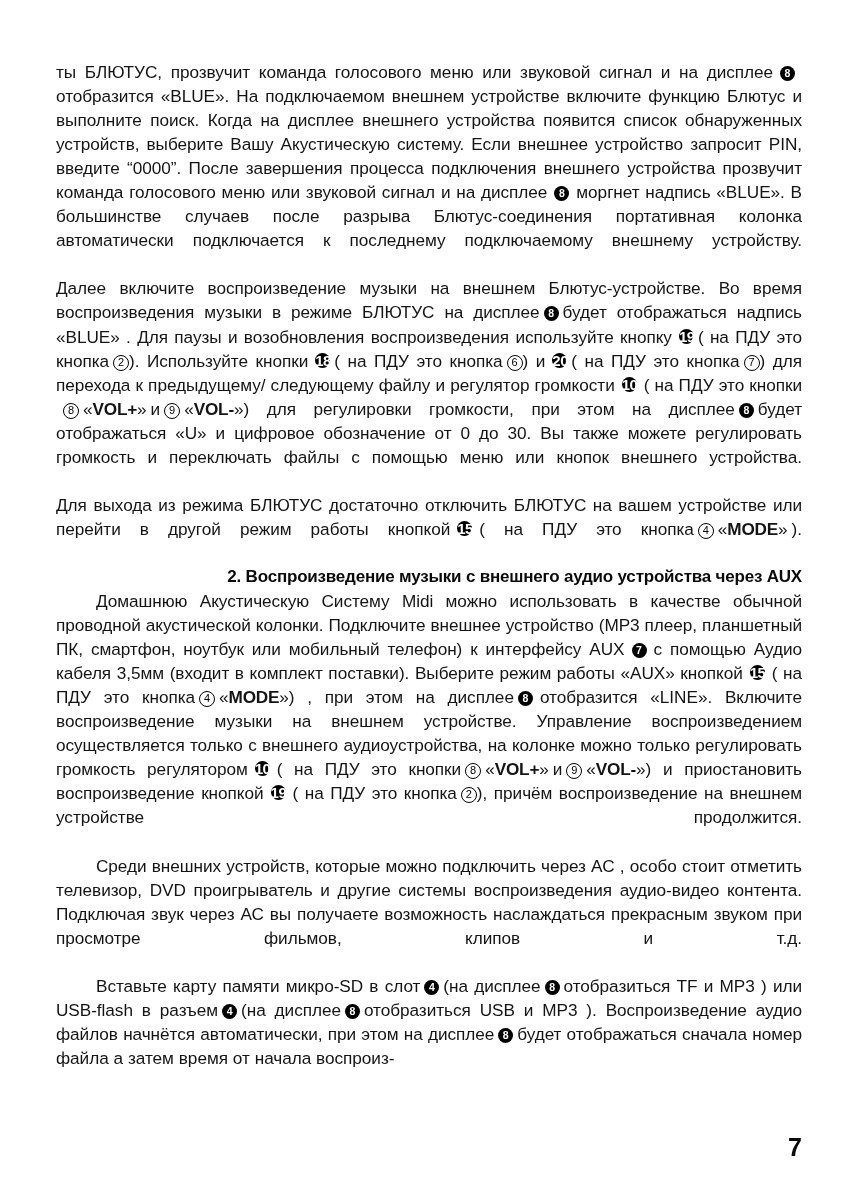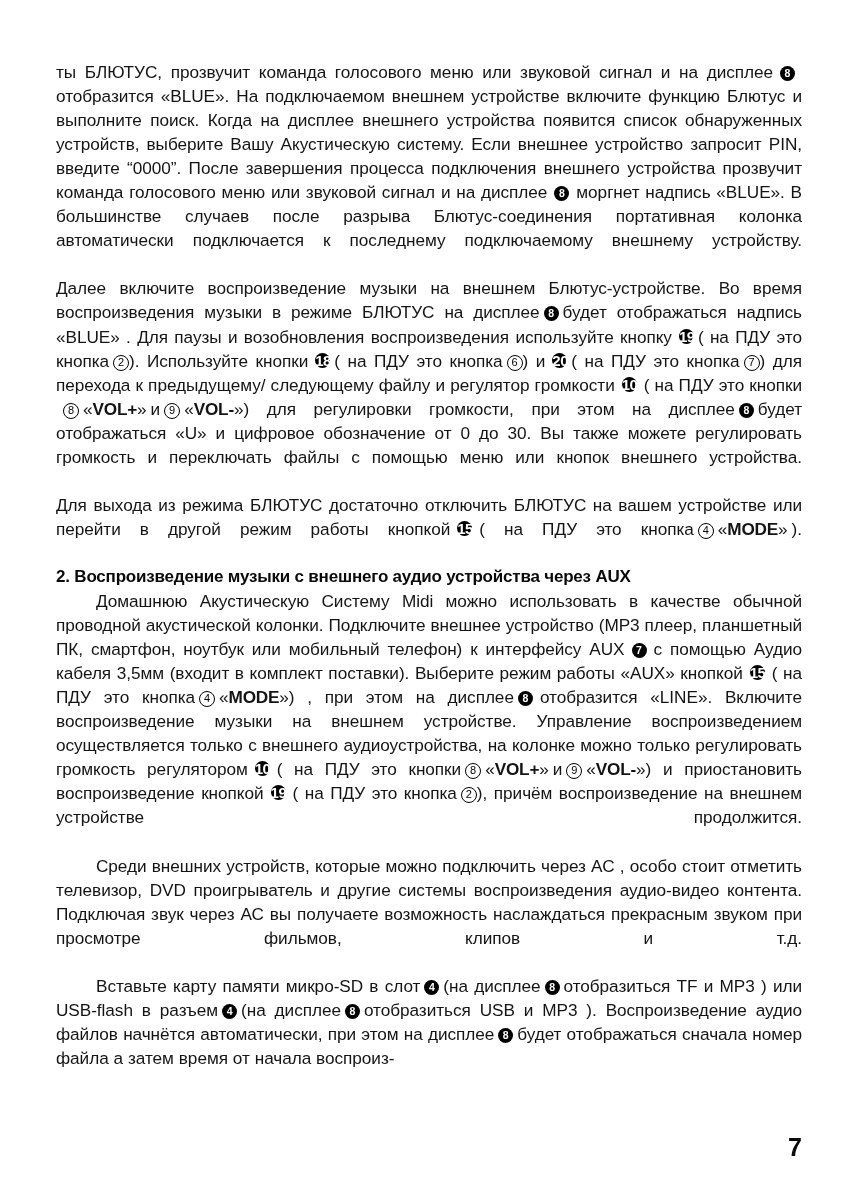--- a/index.html
+++ b/index.html
@@ -50,21 +50,21 @@
   p.para.nostretch::after { display: none; }
 
   h2.heading {
     margin: 0;
     font-size: 17px;
     line-height: 24.05px;
     font-weight: bold;
     font-family: "Liberation Sans Narrow", "Liberation Sans", sans-serif;
     letter-spacing: -0.2px;
     color: #0a0a0a;
-    text-align: left;
+    text-align: right;
   }
 
   
   .cnum {
     display: inline-block;
     width: 15px;
     height: 15px;
     line-height: 15px;
     border-radius: 50%;
     text-align: center;

